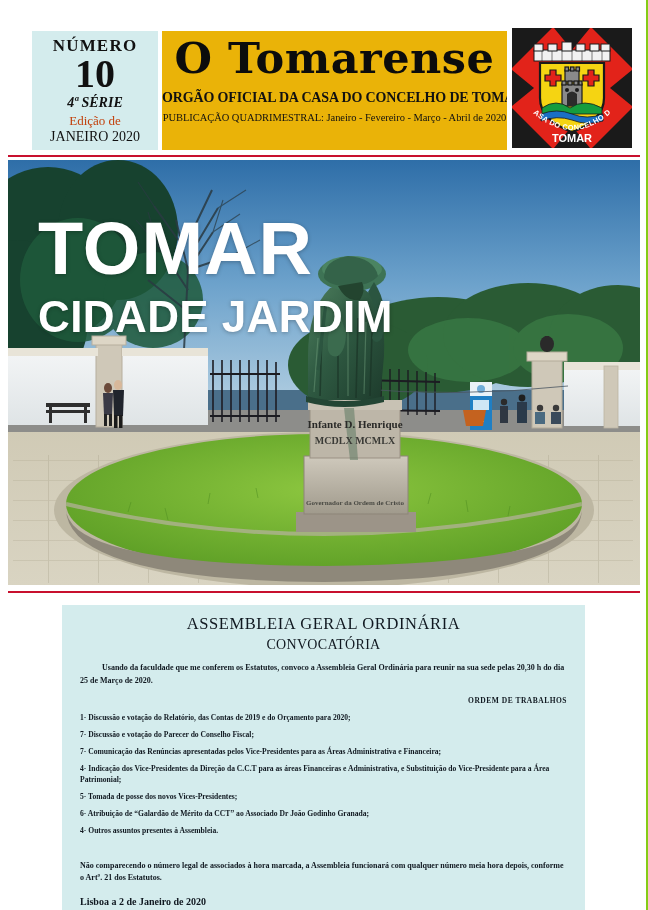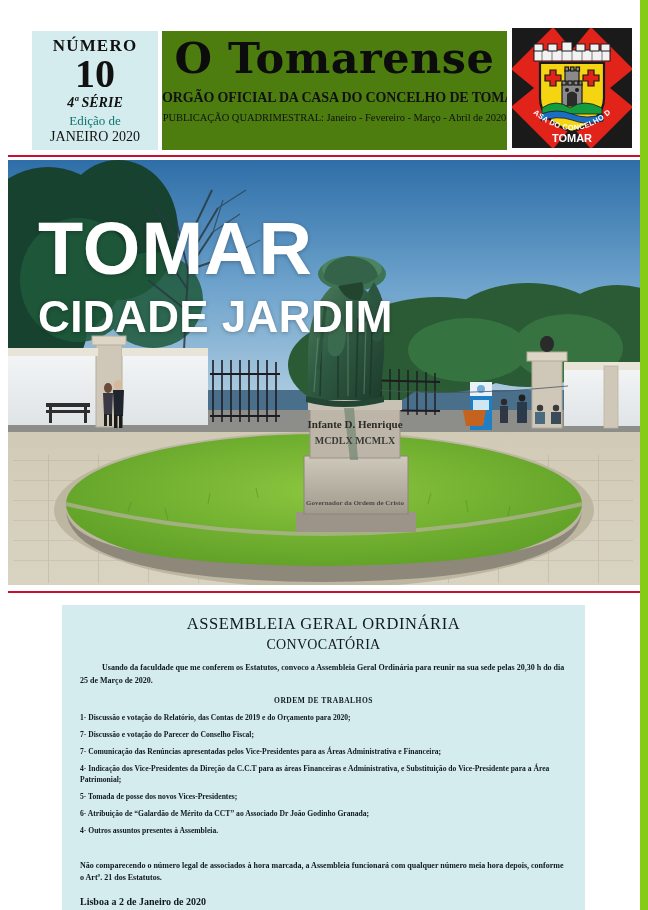--- a/index.html
+++ b/index.html
@@ -10,21 +10,21 @@
   body {
     font-family: "Liberation Serif", serif;
   }
   .page {
     position: relative;
     width: 648px;
     height: 910px;
     background: #ffffff;
     overflow: hidden;
     box-sizing: border-box;
-    border-right: 8px solid #84cc16;
+    border-right: 2px solid #84cc16;
   }
 
   
   .masthead {
     position: absolute;
     left: 0; top: 0;
     width: 648px;
     height: 150px;
     background: #ffffff;
   }
@@ -54,42 +54,42 @@
   .mast-serie {
     font-size: 14px;
     font-style: italic;
     font-weight: bold;
     color: #111;
     line-height: 1.15;
     margin-top: 1px;
   }
   .mast-edicao {
     font-size: 13px;
-    color: #0f766e;
+    color: #c2410c;
     line-height: 1.2;
     margin-top: 2px;
   }
   .mast-edicao-month {
     font-size: 14px;
     color: #111;
     line-height: 1.15;
   }
   .mast-director {
     font-size: 8.5px;
     font-weight: bold;
     color: #111;
     margin-top: 3px;
     letter-spacing: -0.1px;
   }
 
   .mast-title-box {
     position: absolute;
     left: 162px; top: 31px;
     width: 345px; height: 119px;
-    background: #4d7c0f;
+    background: #eab308;
     text-align: center;
     overflow: hidden;
   }
   .mast-title {
     font-family: "DejaVu Serif", "Liberation Serif", serif;
     font-size: 43px;
     font-weight: bold;
     color: #0c0c0c;
     letter-spacing: 0.5px;
     line-height: 1.0;
@@ -198,21 +198,21 @@
   }
   .notice-intro {
     font-size: 8px;
     font-weight: bold;
     line-height: 1.55;
     text-align: left;
     margin-top: 9px;
     text-indent: 22px;
   }
   .notice-agenda-head {
-    text-align: center;
+    text-align: right;
     font-size: 7.5px;
     font-weight: bold;
     letter-spacing: 0.5px;
     margin-top: 9px;
   }
   .notice-items {
     list-style: none;
     margin: 0;
     padding: 0;
     margin-top: 7px;

